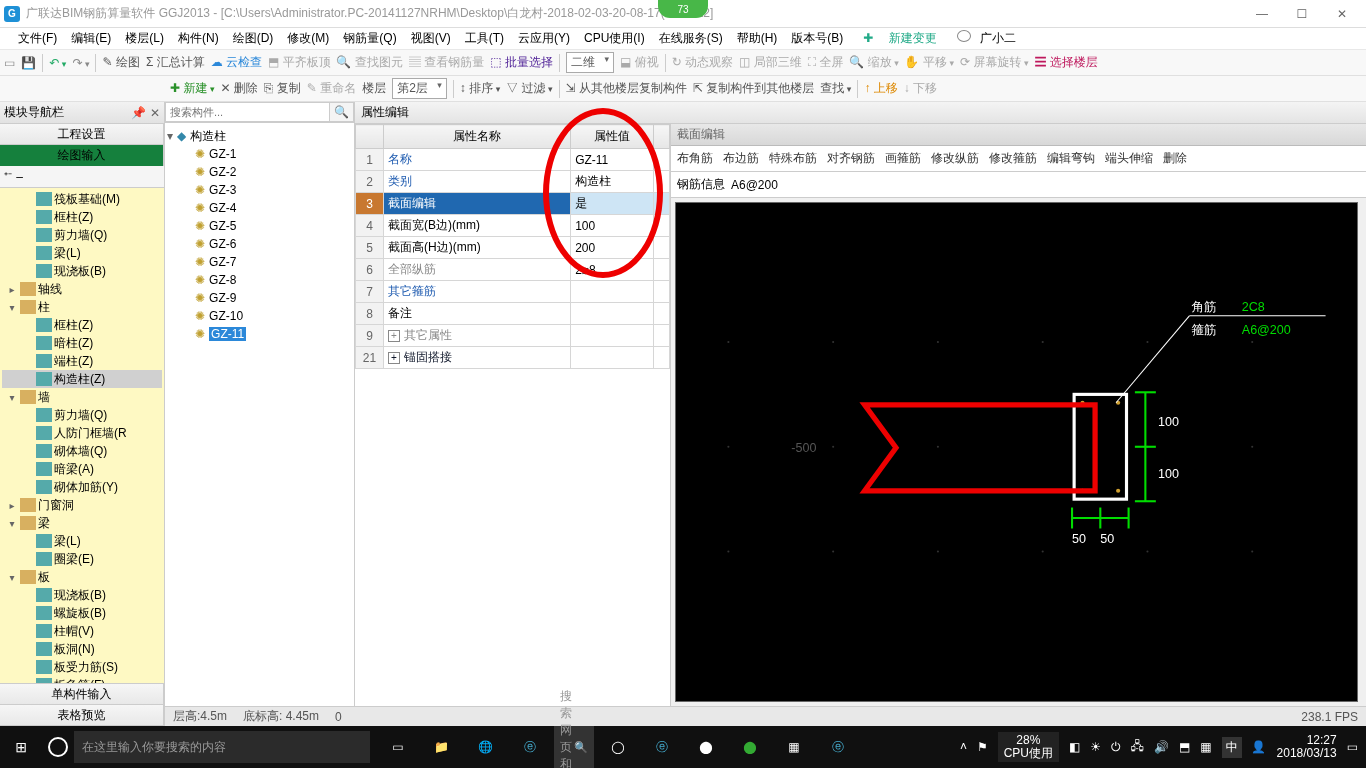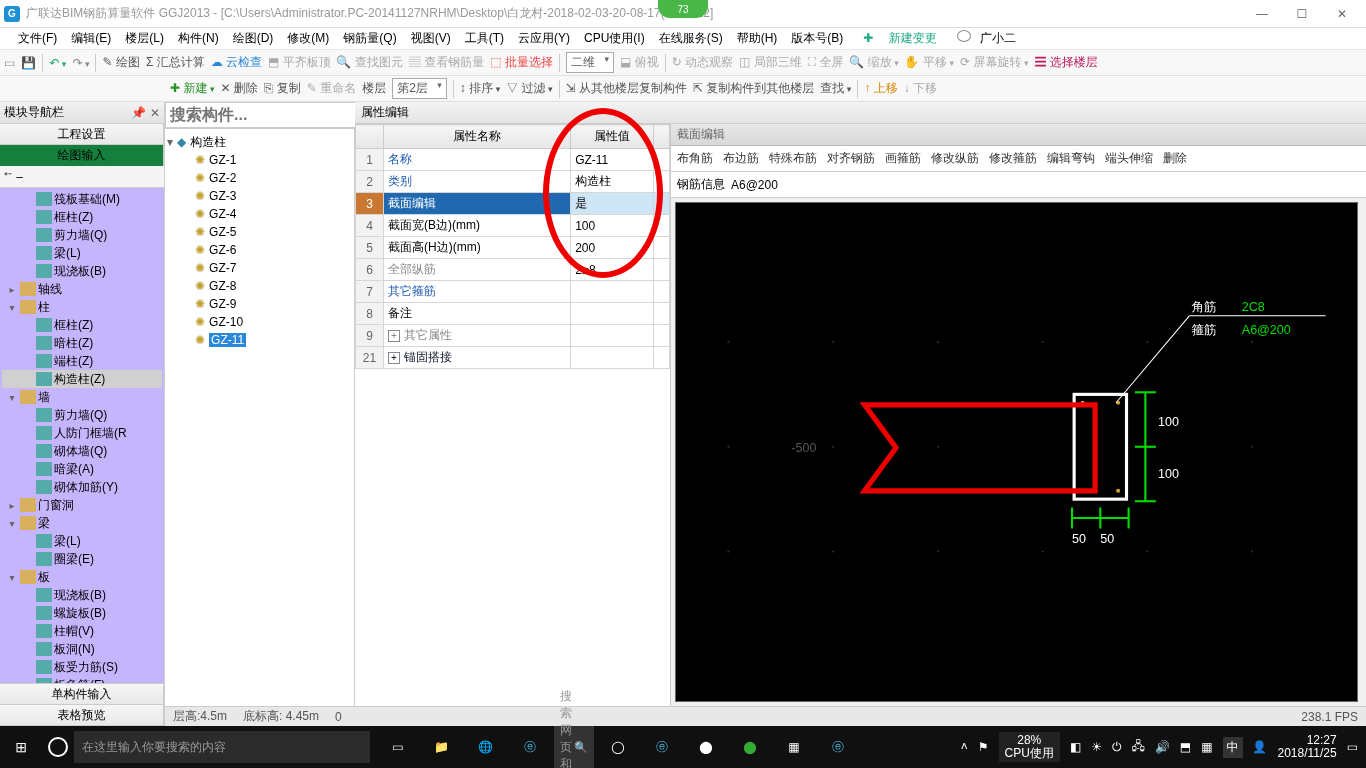--- a/index.html
+++ b/index.html
@@ -30,30 +30,30 @@
 
 
 .main { position: absolute; top: 102px; bottom: 42px; left: 0; right: 0; display: flex; }
 
 
 .nav-panel { width: 165px; background: #f5f5f5; border-right: 1px solid #ccc; display: flex; flex-direction: column; }
 .nav-header { background: linear-gradient(#f2f2f2,#e2e2e2); height: 22px; display: flex; align-items: center; padding: 0 4px; border-bottom:1px solid #ccc; }
 .nav-header .pin { margin-left: auto; color: #666; }
 .nav-tab { height: 22px; background: linear-gradient(#f6f6f6,#e8e8e8); border: 1px solid #ccc; border-left:none; display: flex; align-items: center; justify-content: center; margin-top:-1px; }
 .nav-tb2 { height: 22px; border-bottom:1px solid #ccc; display:flex; align-items:center; padding:0 4px; gap:4px; }
-.nav-tree { flex: 1; overflow: auto; background: #c4b5fd; padding: 2px; }
+.nav-tree { flex: 1; overflow: auto; background: #fef9c3; padding: 2px; }
 .nav-tree .node { display: flex; align-items: center; height: 18px; padding-left: 4px; gap: 2px; }
 .nav-tree .node.selected { background: #d0d0d0; }
 .nav-tree .exp { width: 12px; text-align: center; color: #666; font-size: 10px; }
 .nav-tree .glyph { width: 16px; height: 14px; display:inline-block; }
 
 
 .comp-panel { width: 190px; background: #fff; border-right: 1px solid #ccc; display: flex; flex-direction: column; }
 .comp-search { display: flex; padding: 0; border-bottom: 1px solid #ccc; }
-.comp-search input { flex: 1; border: 1px solid #ccc; padding: 3px 4px; font-size: 16px; color:#999;font-weight:bold; }
+.comp-search input { flex: 1; border: 1px solid #ccc; padding: 3px 4px; font-size: 11px; color:#999; }
 .comp-search .btn { width: 24px; border: 1px solid #ccc; border-left: none; background: #f4f4f4; display:flex; align-items:center; justify-content:center; color:#2b88d9; }
 .comp-tree { flex: 1; overflow: auto; padding: 4px 2px; }
 .comp-tree .cnode { display: flex; align-items: center; height: 18px; gap: 4px; }
 .comp-tree .gear { color: #c0a030; font-size: 12px; }
 .comp-tree .sel { background: #2b88d9; color: #fff; padding: 0 2px; }
 
 
 .center { flex: 1; display: flex; flex-direction: column; }
 .prop-header { height: 22px; background: linear-gradient(#f4f4f4,#e4e4e4); border-bottom: 1px solid #ccc; display:flex; align-items:center; padding:0 6px; }
 .prop-body { flex:1; display:flex; }
@@ -133,21 +133,21 @@
   <span class="sep"></span>
   <span class="dd" style="color:#2a6">↶</span>
   <span class="dd" style="color:#888">↷</span>
   <span class="sep"></span>
   <span>✎ <span>绘图</span></span>
   <span>Σ <span>汇总计算</span></span>
   <span style="color:#2b88d9">☁ <span>云检查</span></span>
   <span style="color:#aaa">⬒ <span>平齐板顶</span></span>
   <span style="color:#aaa">🔍 <span>查找图元</span></span>
   <span style="color:#aaa">▤ <span>查看钢筋量</span></span>
-  <span style="color:#ef4444">⬚ <span>批量选择</span></span>
+  <span style="color:#4c1d95">⬚ <span>批量选择</span></span>
   <span class="sep"></span>
   <span class="combo">二维</span>
   <span style="color:#aaa">⬓ <span>俯视</span></span>
   <span class="sep"></span>
   <span style="color:#aaa">↻ <span>动态观察</span></span>
   <span style="color:#aaa">◫ <span>局部三维</span></span>
   <span style="color:#aaa">⛶ <span>全屏</span></span>
   <span class="dd" style="color:#aaa">🔍 <span>缩放</span></span>
   <span class="dd" style="color:#aaa">✋ <span>平移</span></span>
   <span class="dd" style="color:#aaa">⟳ <span>屏幕旋转</span></span>
@@ -585,17 +585,17 @@
     <span>☀</span>
     <span>⏻</span>
     <span>🖧</span>
     <span>🔊</span>
     <span>⬒</span>
     <span>▦</span>
     <span style="background:#333;padding:2px 4px">中</span>
     <span>👤</span>
     <div class="clock">
       <div>12:27</div>
-        <div>2018/11/25</div>
+        <div>2018/03/13</div>
     </div>
     <span>▭</span>
   </div>
 </div>
 
 </body></html>

